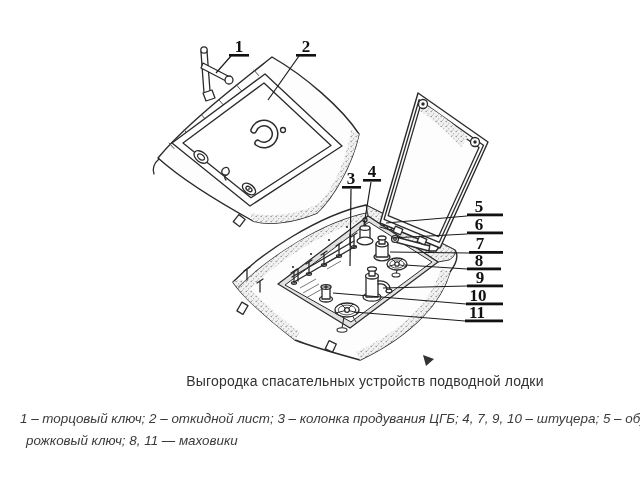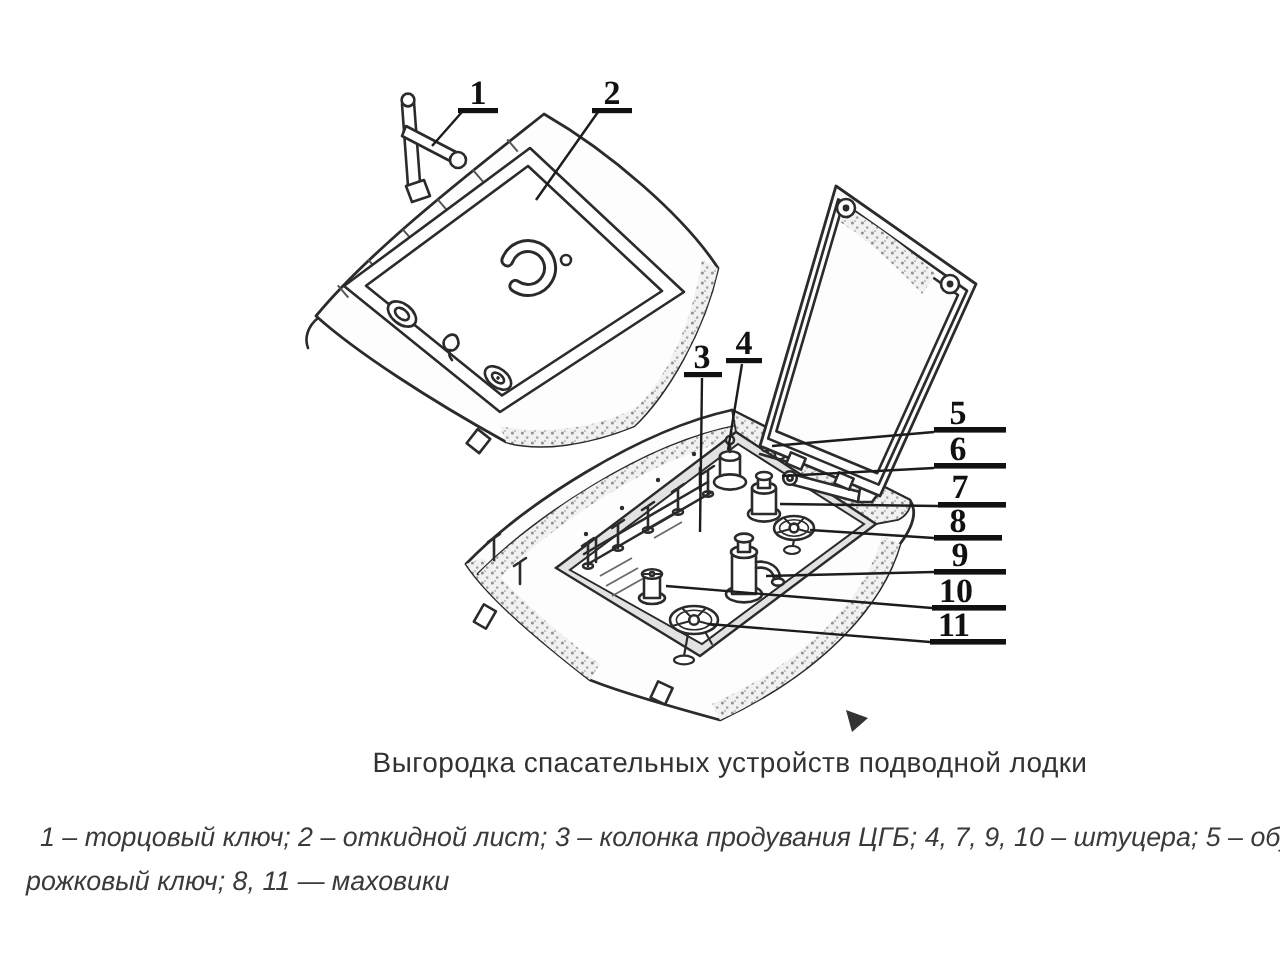--- a/index.html
+++ b/index.html
@@ -9,21 +9,21 @@
   }
   .stage{position:absolute;left:0;top:0;width:640px;height:480px;}
   svg{position:absolute;left:0;top:0;}
   .caption{
     position:absolute;left:70px;top:373px;width:590px;
     font-size:14px;color:#323232;text-align:center;letter-spacing:.2px;
   }
   .legend{position:absolute;left:0;top:408px;width:636px;color:#3a3a3a;}
   .legend-line{font-style:italic;font-size:13.4px;line-height:22px;white-space:nowrap;}
   .legend-line.l1{padding-left:20px;}
-  .legend-line.l2{padding-left:13px;}
+  .legend-line.l2{padding-left:13px;margin-left:13px;}
   .co-num{font-family:"Liberation Serif",serif;font-weight:bold;font-size:17px;fill:#111;}
   .ink{stroke:#2b2b2b;fill:none;stroke-width:1.3;stroke-linecap:round;stroke-linejoin:round;}
   .inkw{stroke:#2b2b2b;fill:#ffffff;stroke-width:1.3;stroke-linecap:round;stroke-linejoin:round;}
   .paper{stroke:#2b2b2b;fill:#fdfdfd;stroke-width:1.4;stroke-linejoin:round;}
   .thin{stroke:#6a6a6a;stroke-width:.9;fill:none;}
   .leader{stroke:#1c1c1c;stroke-width:1.2;fill:none;}
   .bar{fill:#111;}
 </style>
 </head>
 <body>

